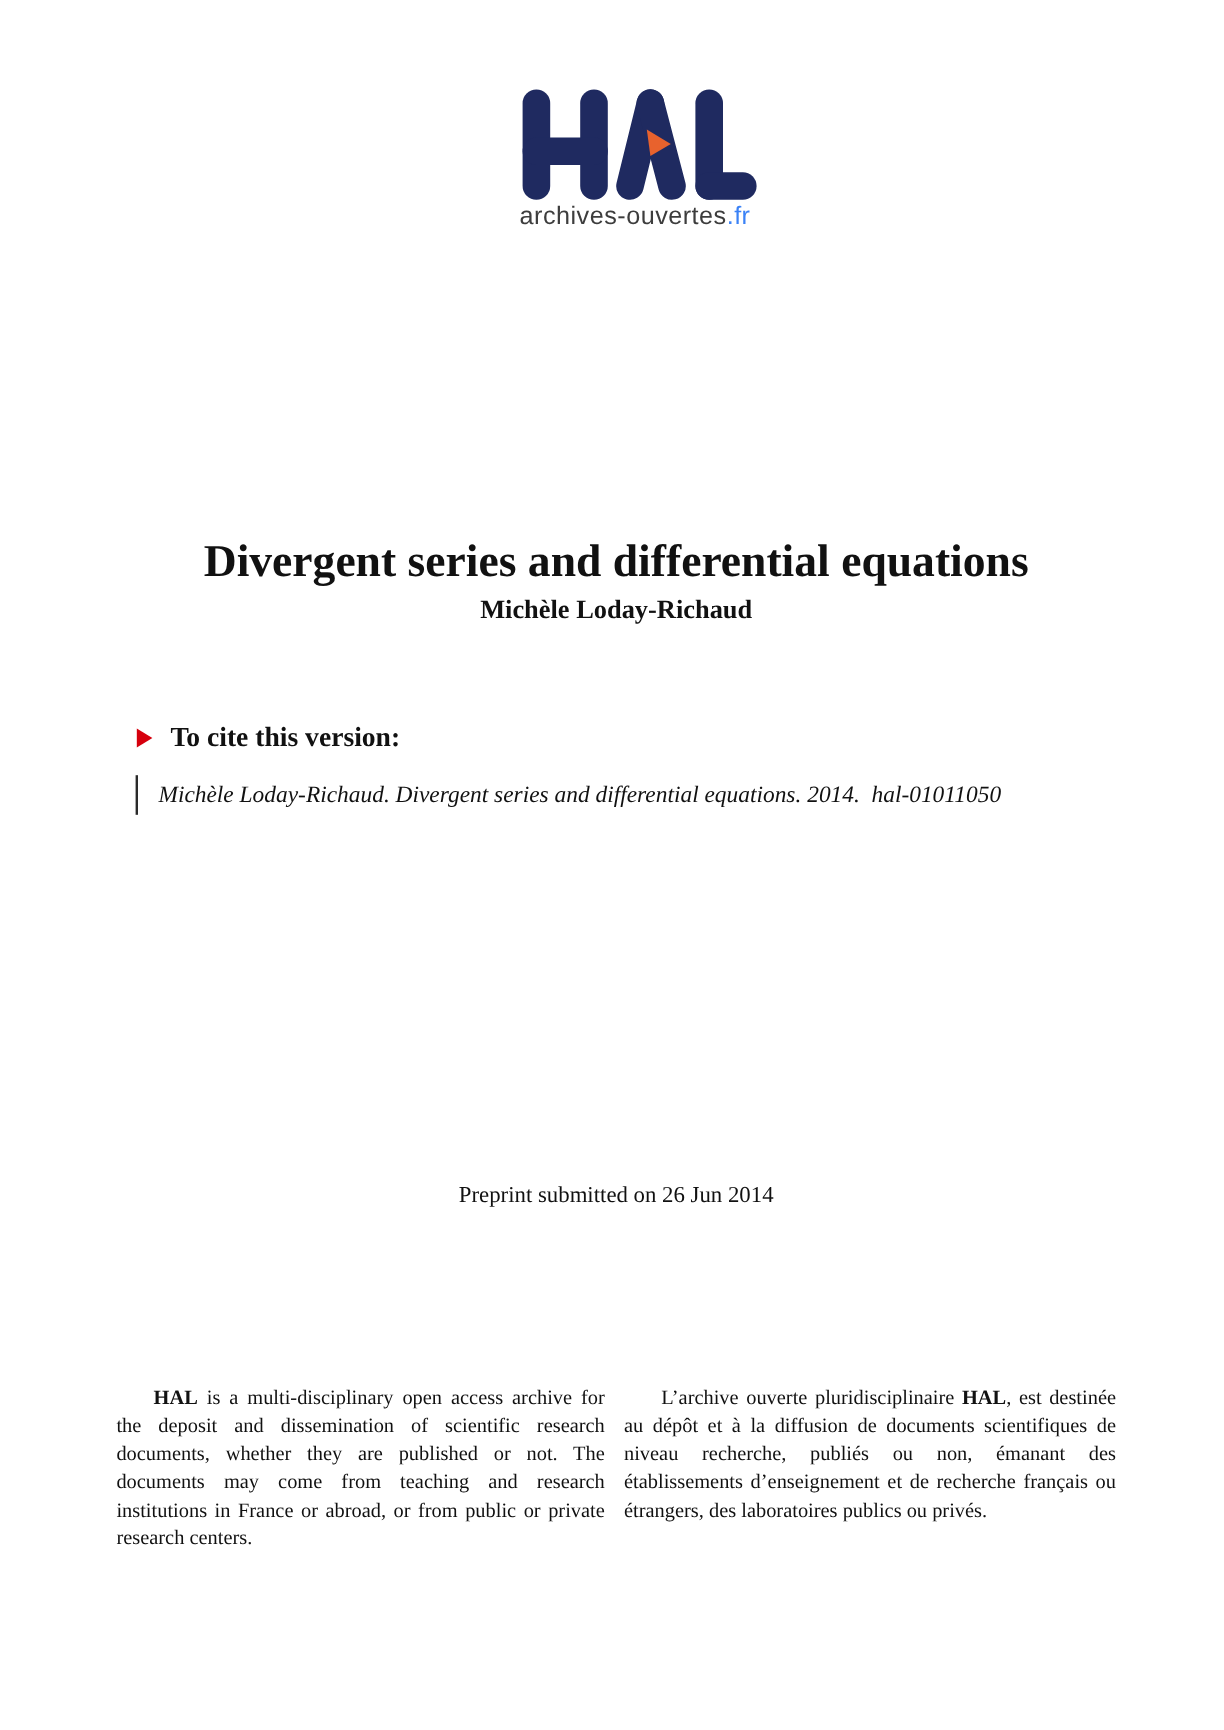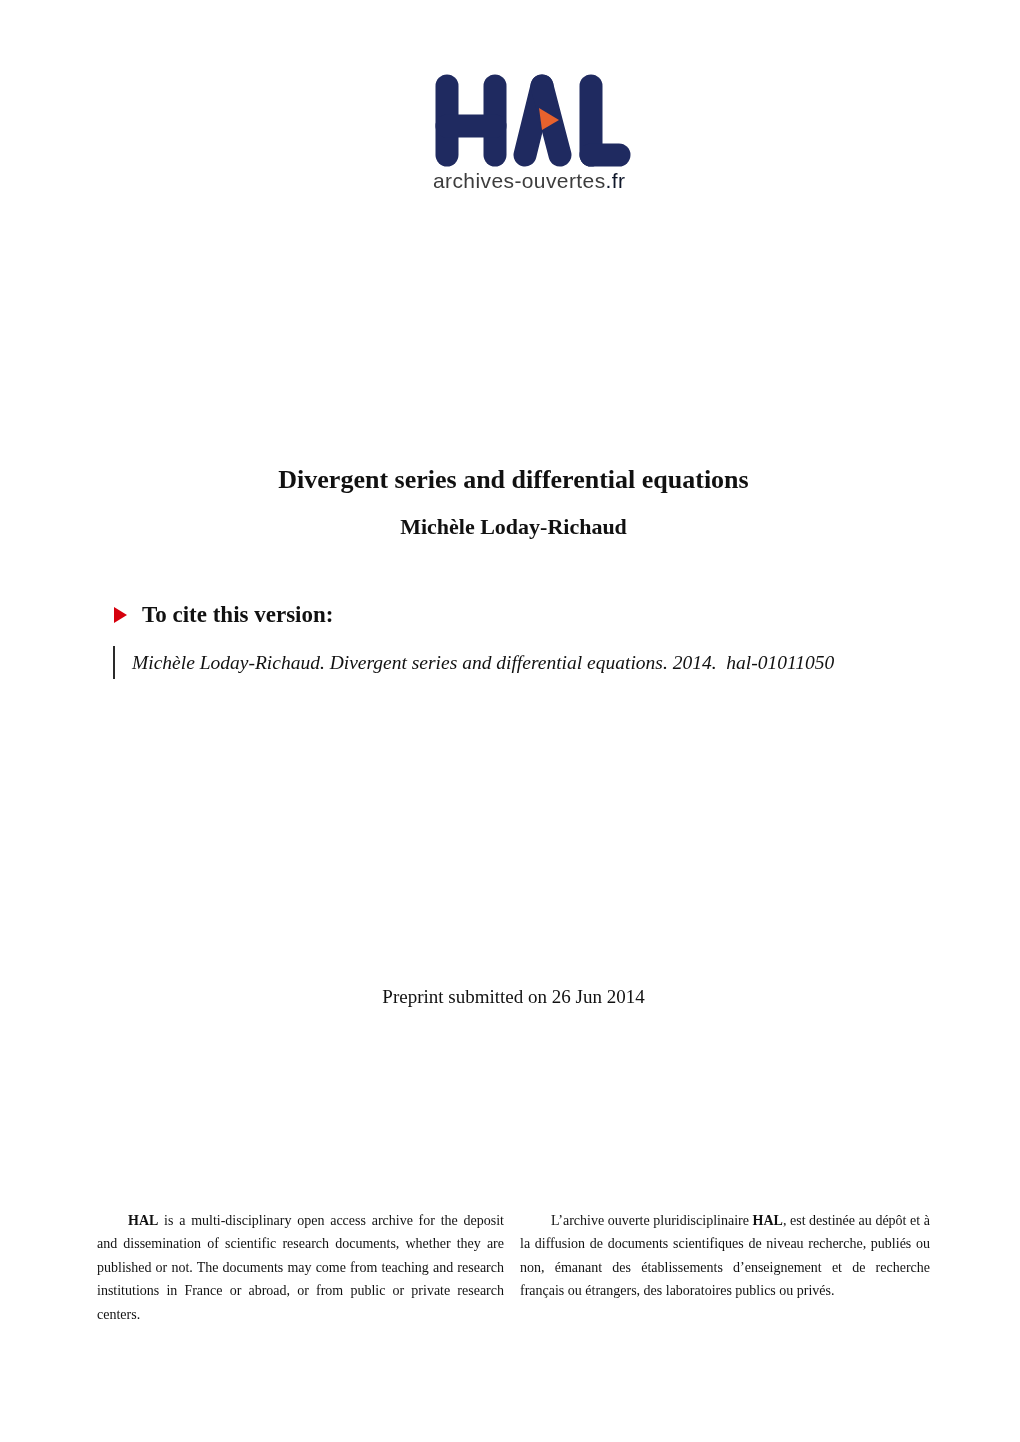--- a/index.html
+++ b/index.html
@@ -31,34 +31,34 @@
   }
   .logo-sub {
     margin-top: 2px;
     font-family: "Liberation Sans", "DejaVu Sans", sans-serif;
     font-size: 21px;
     letter-spacing: 0.4px;
     color: #3d3d3d;
     white-space: nowrap;
   }
   .logo-sub .tld {
-    color: #0f172a;
+    color: #3b82f6;
   }
 
   
   .titleblock {
     position: absolute;
     left: 97px;
     width: 833px;
     top: 446px;
     text-align: center;
   }
   .title {
-    margin: 16px;
-    font-size: 26px;
+    margin: 4px;
+    font-size: 38px;
     font-weight: bold;
     line-height: 36px;
   }
   .author {
     margin-top: 9px;
     font-size: 22px;
     font-weight: bold;
   }
 
   
@@ -124,22 +124,22 @@
     display: block;
   }
   .halid-submitted {
     margin-top: 17px;
     font-size: 19px;
   }
 
   
   .footer-col {
     position: absolute;
-    top: 1209px;
-    font-size: 14px;
+    top: 1153px;
+    font-size: 17px;
     line-height: 23.4px;
     text-align: justify;
     text-justify: inter-word;
   }
   .footer-col p {
     margin: 0;
     text-indent: 31px;
   }
   .footer-left  { left: 97px;  width: 407px; }
   .footer-right { left: 520px; width: 410px; }

